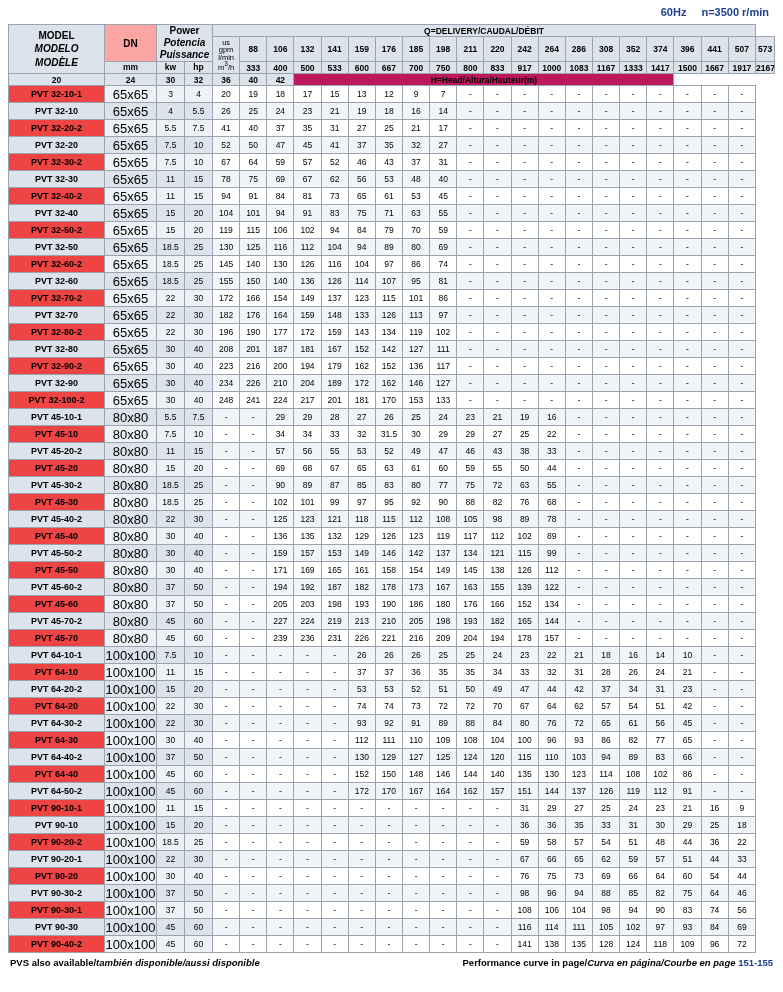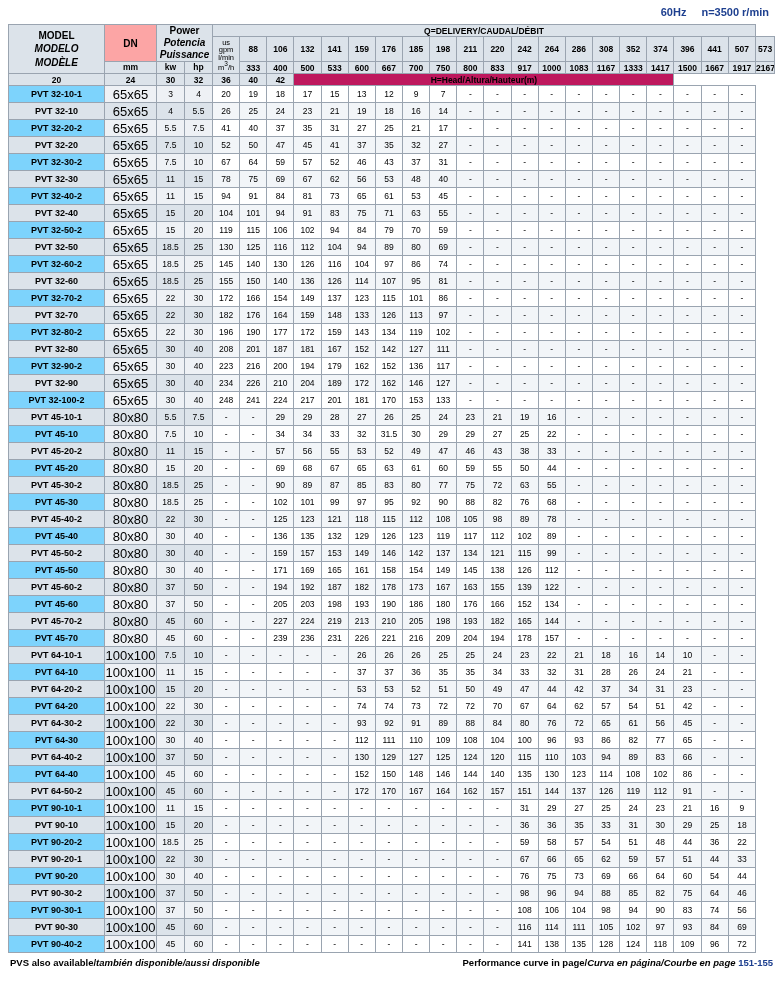--- a/index.html
+++ b/index.html
@@ -104,21 +104,21 @@
     font-weight: bold;
     font-size: 8.5px;
     height: 11px;
   }
   
   td.model {
     text-align: left;
     padding-left: 5px;
     font-weight: bold;
     font-size: 9px;
-    background: #7dd3fc;
+    background: #ef4444;
     height: 16px;
   }
   td.dn {
     font-size: 13px;
     background: #eef1f5;
   }
   td.kw, td.hp {
     font-size: 8.5px;
     background: #eef1f5;
   }

